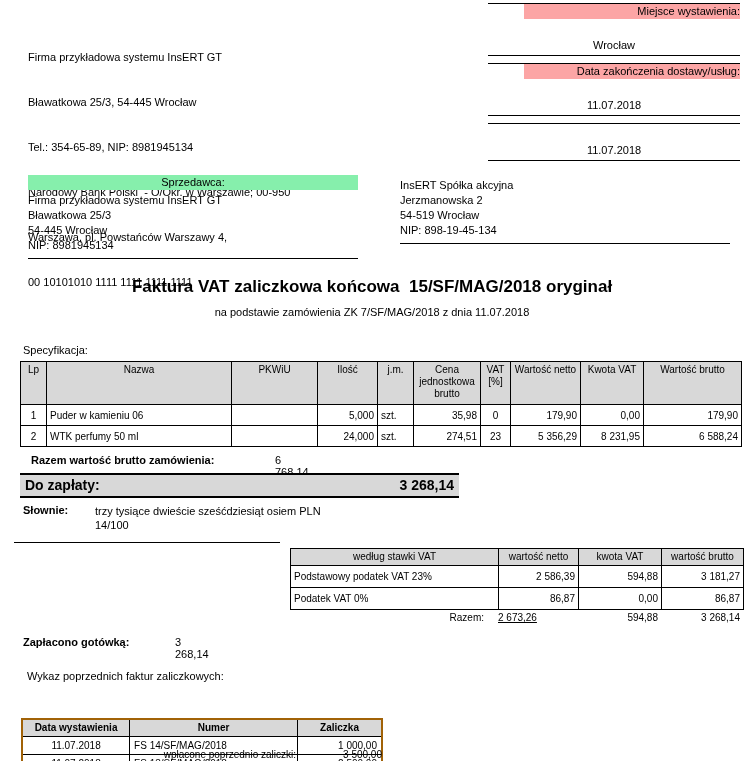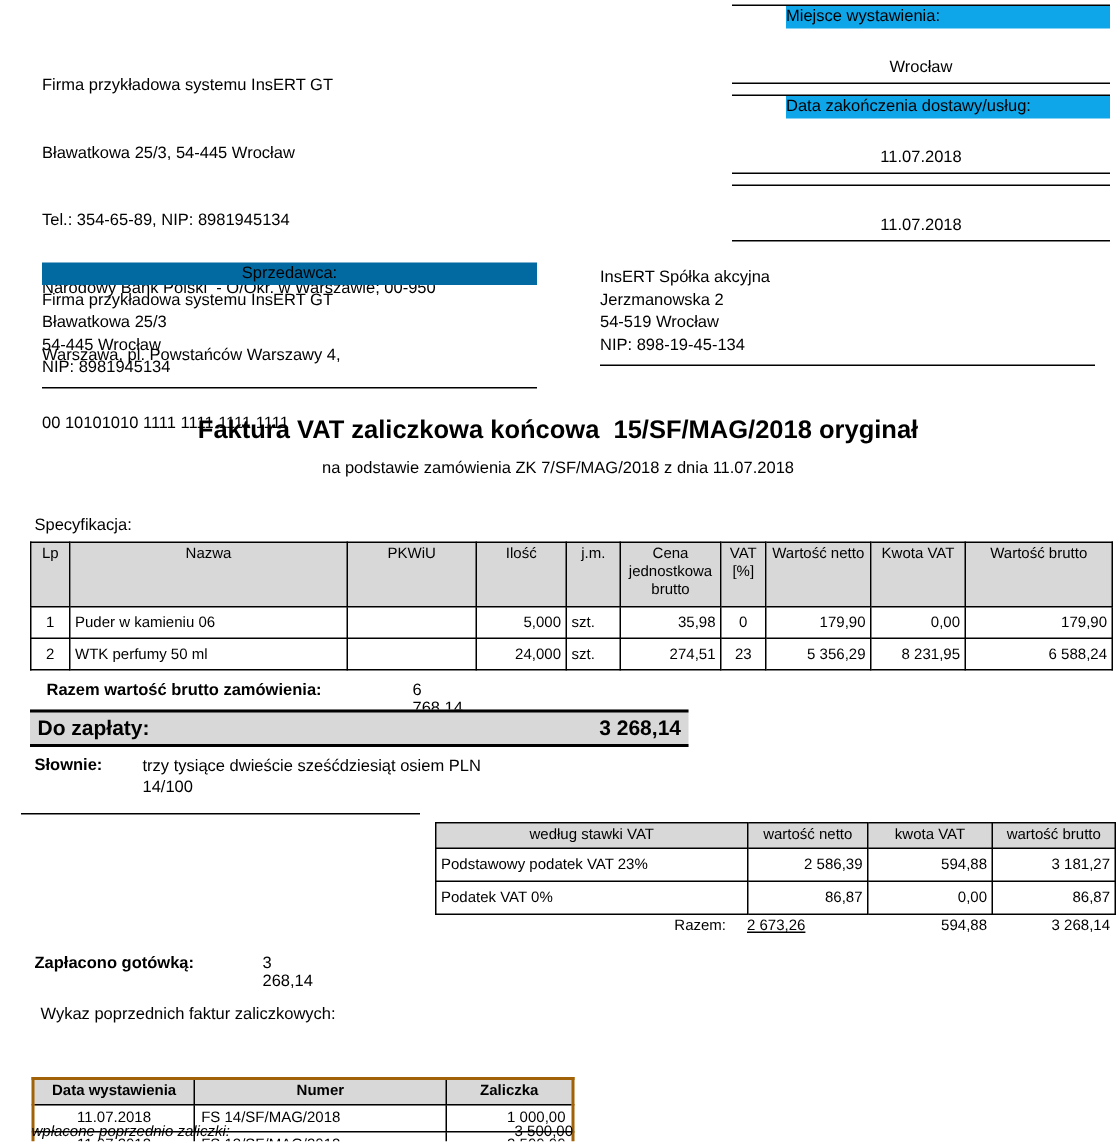--- a/index.html
+++ b/index.html
@@ -6,28 +6,28 @@
   html,body { background:#fff; }
   body { font-family:"Liberation Sans","DejaVu Sans",sans-serif; color:#000; }
   .page { position:relative; width:744px; height:761px; background:#fff; overflow:hidden; }
 
   
   .hdr-left { position:absolute; left:28px; top:20px; width:440px; font-size:11px; line-height:15px; white-space:pre-wrap; }
 
   
   .hdr-right { position:absolute; left:488px; top:3px; width:252px; }
   .hr-box { border-top:1px solid #000; border-bottom:1px solid #000; margin-bottom:7px; }
-  .hr-label { background:#0ea5e9; text-align:left; font-size:11px; padding:1px 0 2px;margin-left:36px; }
+  .hr-label { background:#fca5a5; text-align:right; font-size:11px; padding:1px 0 2px;margin-left:36px; }
   .hr-value { text-align:center; font-size:11px; padding:20px 0 4px; }
 
   
   .party { position:absolute; top:175px; }
   .party.seller { left:28px; width:330px; }
   .party.buyer  { left:400px; width:330px; }
-  .party-header { background:#0369a1; text-align:center; font-size:11px; padding:1px 0 2px; }
+  .party-header { background:#86efac; text-align:center; font-size:11px; padding:1px 0 2px; }
   .party-lines { font-size:11px; line-height:15px; padding:3px 0 5px; border-bottom:1px solid #000; }
 
   
   .title-block { position:absolute; left:0; top:277px; width:744px; text-align:center; }
   .doc-title { font-size:17px; font-weight:bold; white-space:pre; }
   .doc-subtitle { font-size:11px; margin-top:9px; }
 
   
   .spec-label { position:absolute; left:23px; top:344px; font-size:11px; }
   table { border-collapse:collapse; }
@@ -63,21 +63,21 @@
   .vr-2 { width:83px; text-align:right; padding-right:3px; }
   .vr-3 { width:82px; text-align:right; padding-right:3px; }
 
   
   .prev-heading { position:absolute; left:27px; top:670px; font-size:11px; }
   .prev-table { position:absolute; left:21px; top:690px; width:362px; table-layout:fixed; border:2px solid #a16207;margin-top:28px; }
   .prev-table th, .prev-table td { border:1px solid #000; font-size:10px; }
   .prev-table th { background:#d8d8d8; font-weight:bold; text-align:center; padding:2px 1px 3px; }
   .prev-table td { height:18px; vertical-align:middle; padding:1px 4px; }
   .prev-footer { position:absolute; left:21px; top:749px; width:362px; display:flex; font-size:10px; }
-  .pf-label { width:277px; padding-right:2px;font-style:italic; }
+  .pf-label { width:277px; text-align:right; padding-right:2px; }
   .pf-value { width:85px; text-align:right; padding-right:1px; }
 </style>
 </head>
 <body>
 
 <div class="page">
 
   <div class="hdr-left">
     <div>Firma przykładowa systemu InsERT GT</div>
     <div>Bławatkowa 25/3, 54-445 Wrocław</div>

